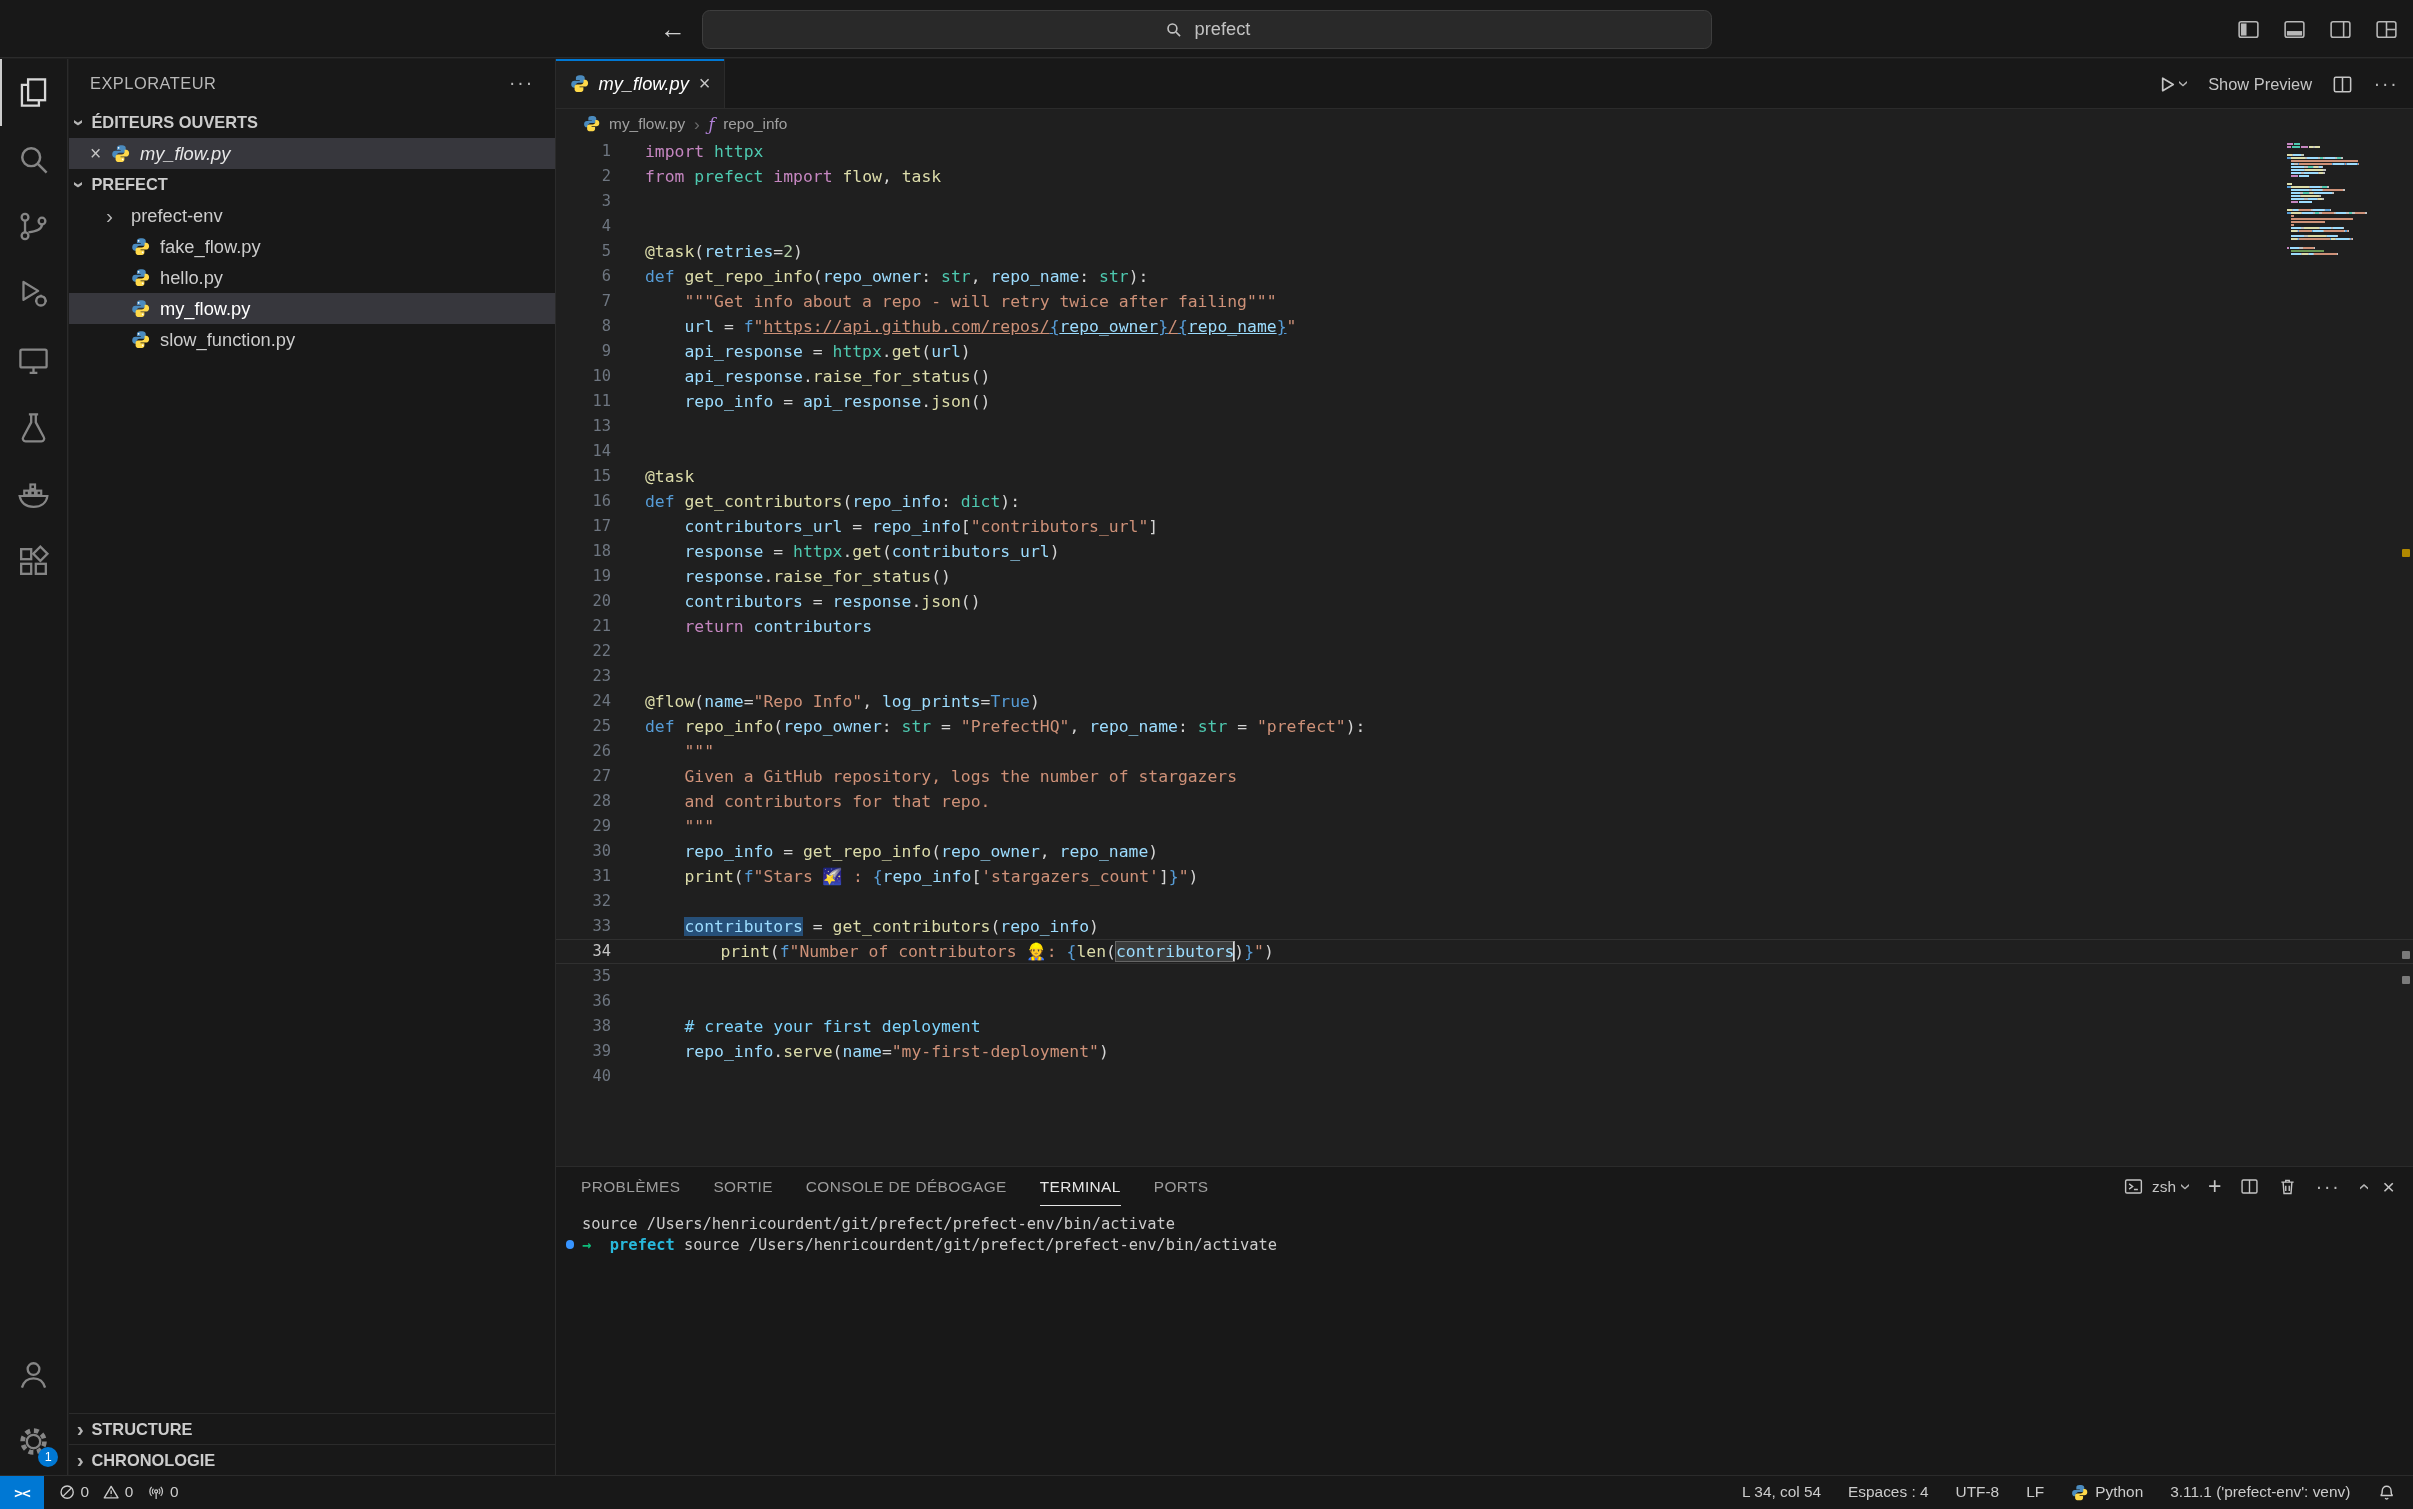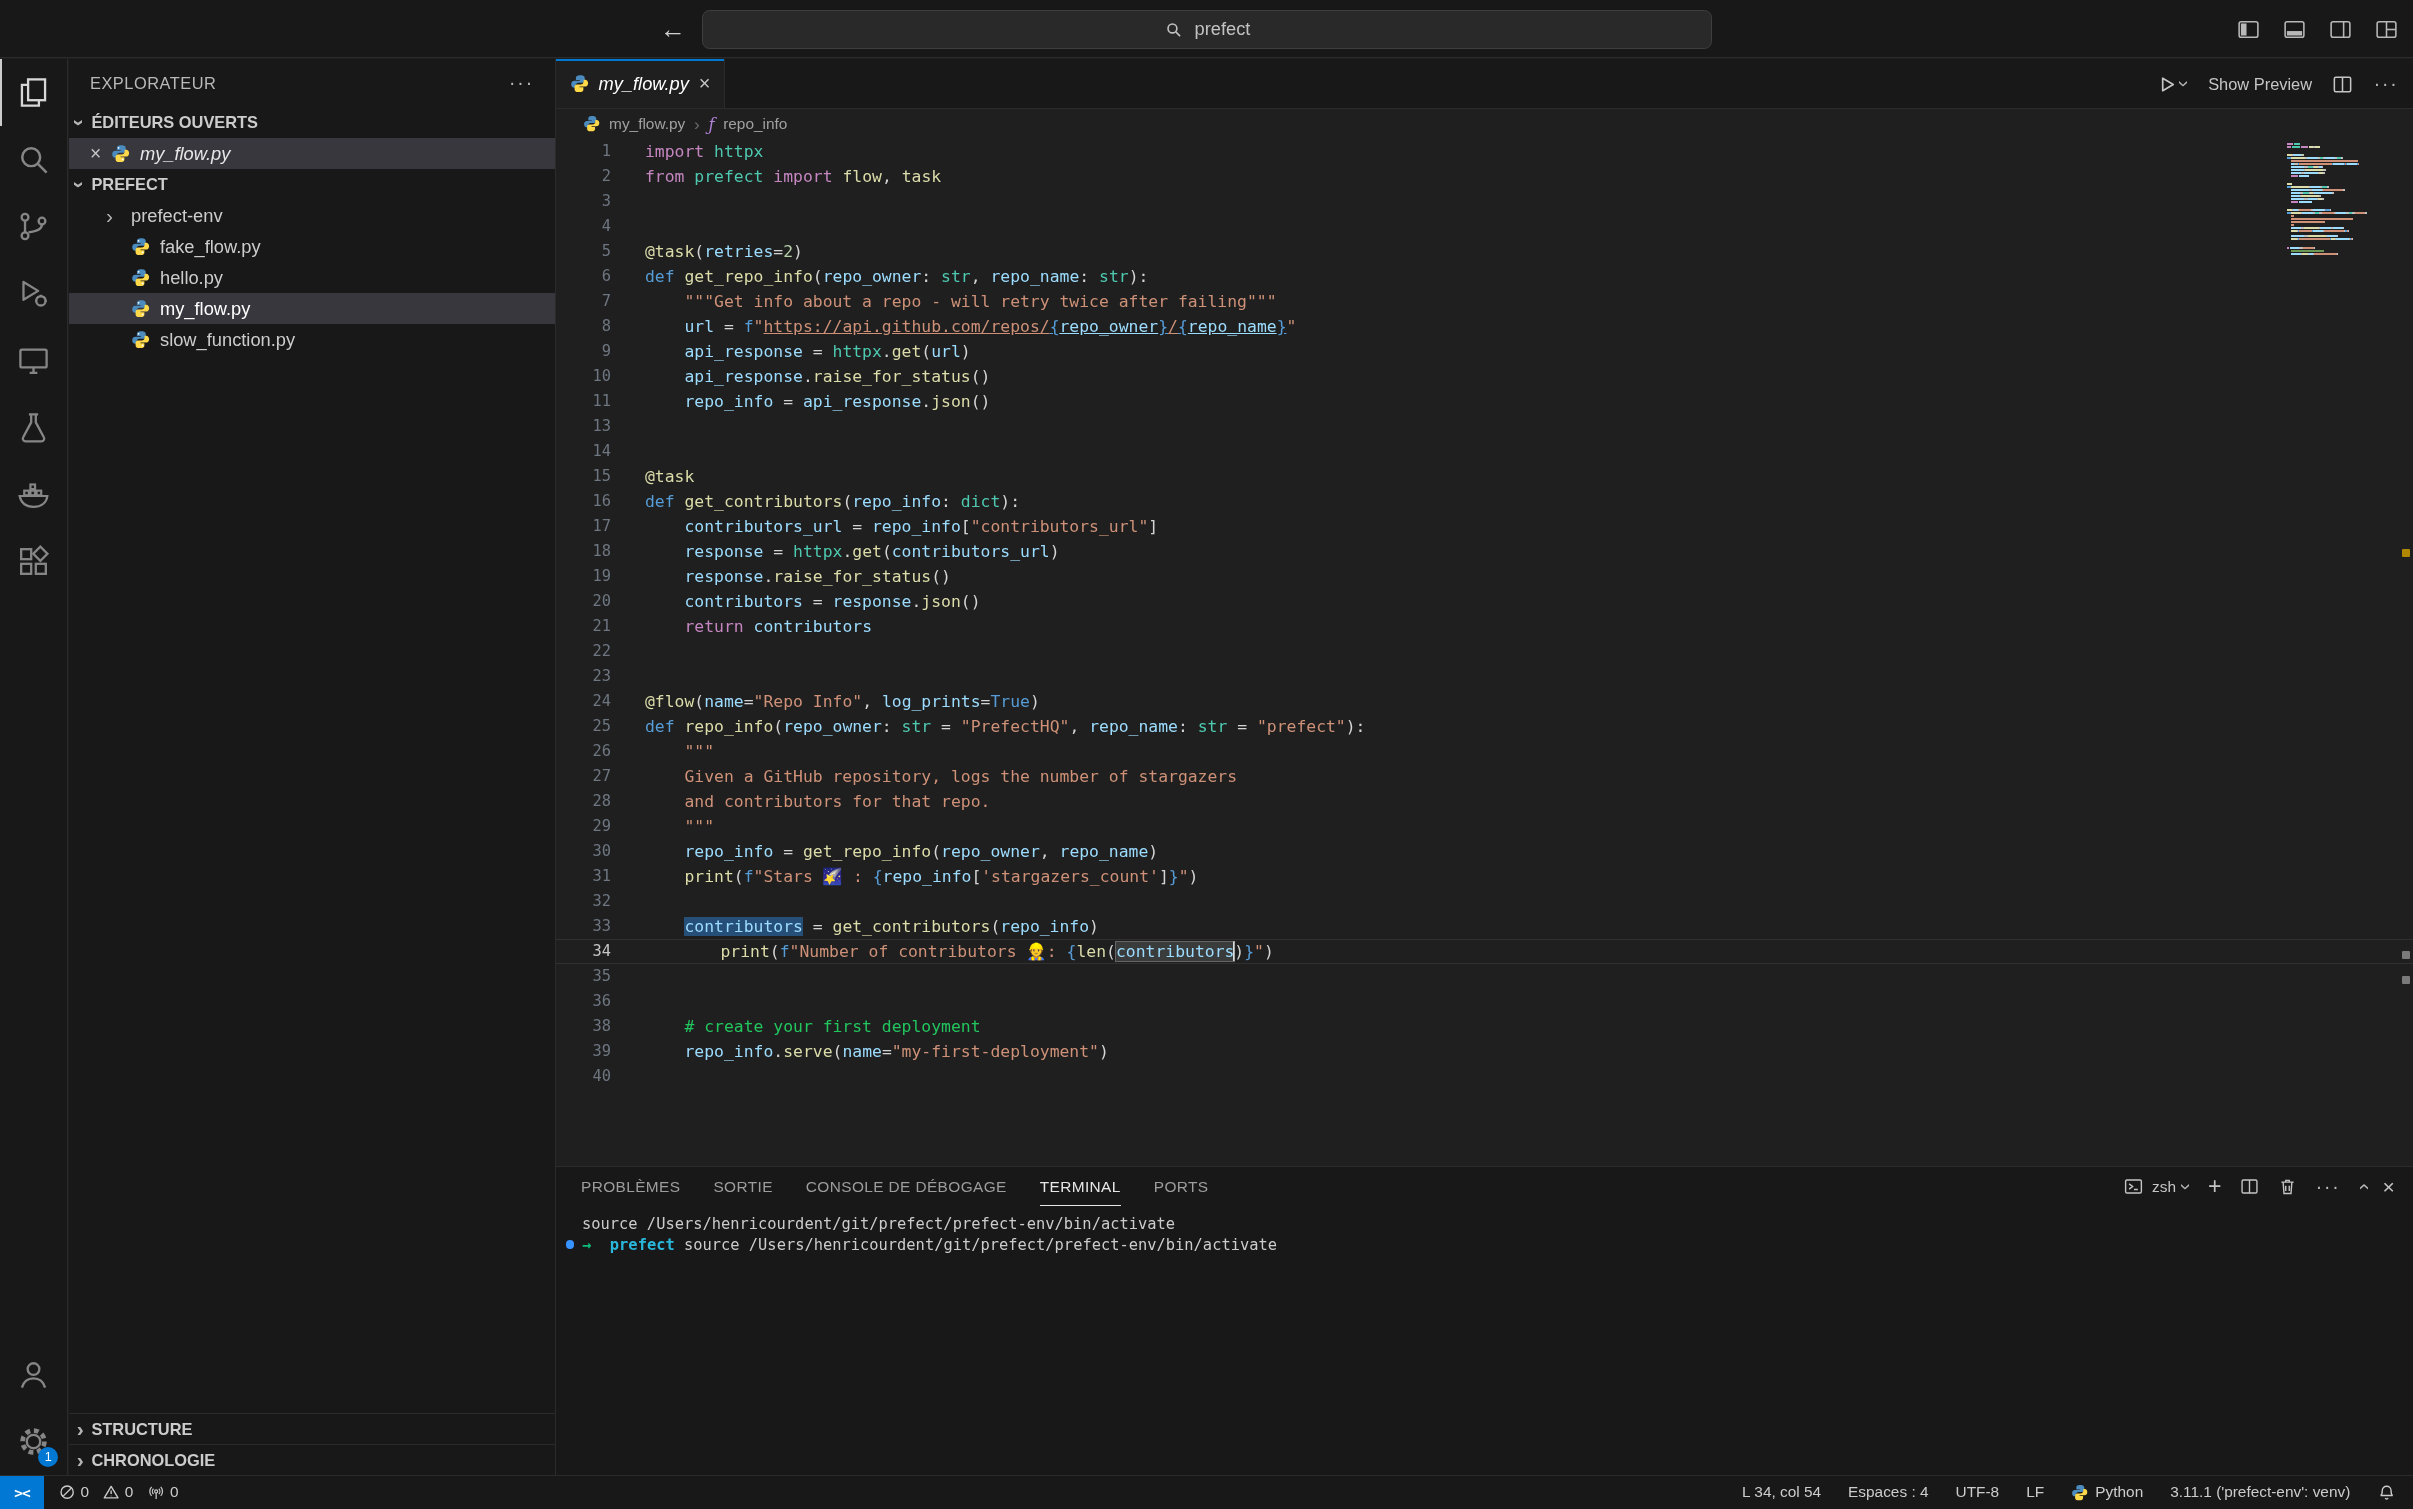--- a/index.html
+++ b/index.html
@@ -60,21 +60,21 @@
 
   .code-wrap { position:relative; height:1027px; overflow:hidden; font-family:"DejaVu Sans Mono", monospace; font-size:16.4px; line-height:25px; }
   .code-line { display:flex; height:25px; white-space:pre; }
   .code-line.current { box-shadow: inset 0 1px 0 #303030, inset 0 -1px 0 #303030; gap: 36px; }
   .code-line.current .gutter { color:#c6c6c6; }
   .gutter { flex:none; width:55px; text-align:right; color:#6e7681; font-size:15.4px; }
   .lbody { padding-left:34px; white-space:pre; }
 
   .tk-k { color:#C586C0; } .tk-d { color:#569CD6; } .tk-f { color:#DCDCAA; }
   .tk-t, .tk-m { color:#4EC9B0; } .tk-v, .tk-vu { color:#9CDCFE; }
-  .tk-s, .tk-su { color:#CE9178; } .tk-num { color:#B5CEA8; } .tk-c { color:#22c55e; }
+  .tk-s, .tk-su { color:#CE9178; } .tk-num { color:#B5CEA8; } .tk-c { color:#7dd3fc; }
   .tk-p { color:#d4d4d4; } .tk-b, .tk-bu { color:#569CD6; } .tk-e { color:#d4d4d4; }
   .tk-su, .tk-bu, .tk-vu { text-decoration:underline; }
   .tk-vsel { color:#9CDCFE; background:#264F78; }
   .tk-vocc { color:#9CDCFE; background:rgba(90,93,94,.45); outline:1px solid rgba(140,140,140,.65); }
   .tk-cur { display:inline-block; width:1.9px; height:20px; background:#dcdcdc; vertical-align:text-bottom; margin:0 -1px; }
 
   .minimap { position:absolute; top:3.9px; right:19.3px; width:108px; }
   .mm-line { height:2.9px; display:flex; }
   .mm-line span { display:block; height:1.9px; }
   .overview-ruler { position:absolute; top:0; right:1.9px; bottom:0; width:11.6px; }

